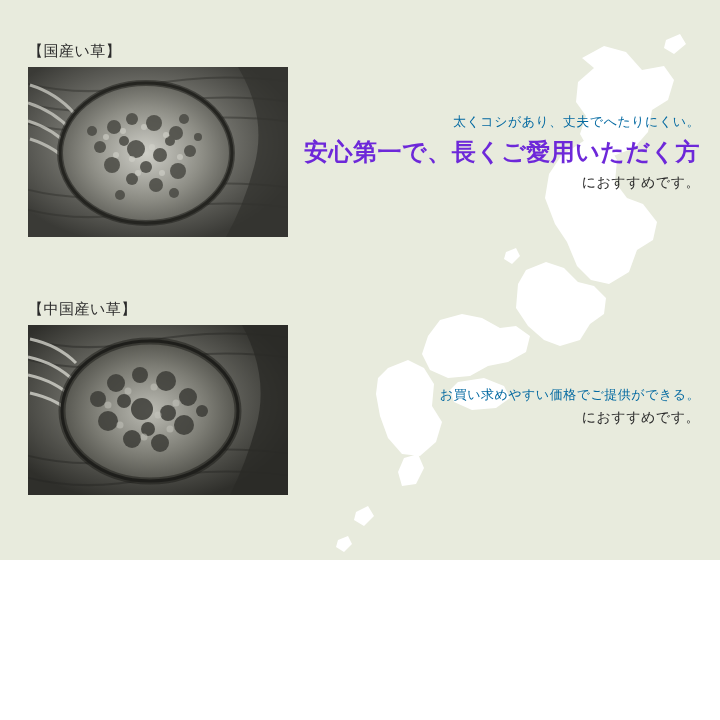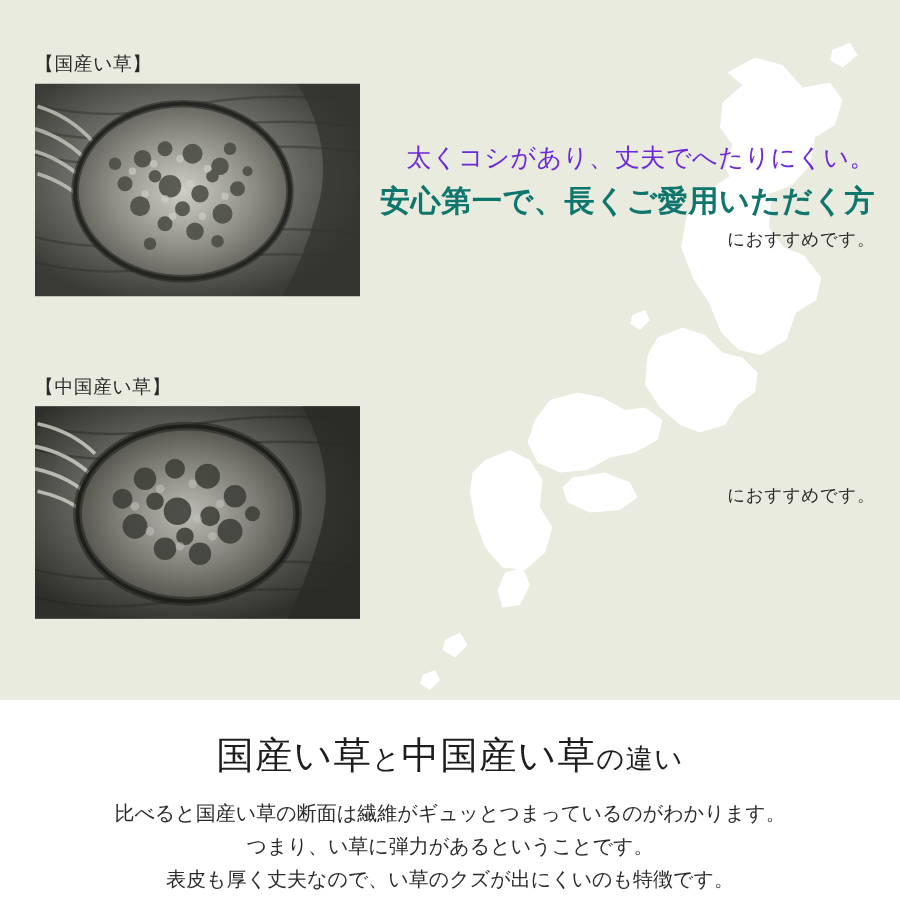--- a/index.html
+++ b/index.html
@@ -59,28 +59,28 @@
   .photo-frame svg {
     display: block;
   }
   
   .text-block {
     position: absolute;
     text-align: right;
     font-family: "Liberation Serif", serif;
   }
   .line-top {
-    font-size: 20px;
-    color: #6d28d9;
+    font-size: 13px;
+    color: #0369a1;
     letter-spacing: 0.5px;
     line-height: 1.5;
   }
   .line-red {
     font-size: 24px;
-    color: #0f766e;
+    color: #6d28d9;
     font-weight: bold;
     letter-spacing: 0.5px;
     line-height: 1.5;
     margin-top: 2px;
   }
   .line-bottom {
     font-size: 14px;
     color: #2b2b2b;
     letter-spacing: 0.5px;
     line-height: 1.5;
@@ -289,29 +289,20 @@
       </div>
     </div>
 
     <div class="text-block" style="left:300px; top:112px; width:400px;">
       <div class="line-top">太くコシがあり、丈夫でへたりにくい。</div>
       <div class="line-red">安心第一で、長くご愛用いただく方</div>
       <div class="line-bottom">におすすめです。</div>
     </div>
 
     <div class="text-block" style="left:300px; top:385px; width:400px;">
+      <div class="line-top">お買い求めやすい価格でご提供ができる。</div>
       <div class="line-bottom">におすすめです。</div>
     </div>
 
   </div>
 
-  <div class="bottom-panel">
-    <div class="bottom-title">
-      <span>国産い草</span><span class="small">と</span><span>中国産い草</span><span class="small">の違い</span>
-    </div>
-    <div class="bottom-body">
-      <div>比べると国産い草の断面は繊維がギュッとつまっているのがわかります。</div>
-      <div>つまり、い草に弾力があるということです。</div>
-      <div>表皮も厚く丈夫なので、い草のクズが出にくいのも特徴です。</div>
-    </div>
-  </div>
 
 </div>
 
 </body></html>

